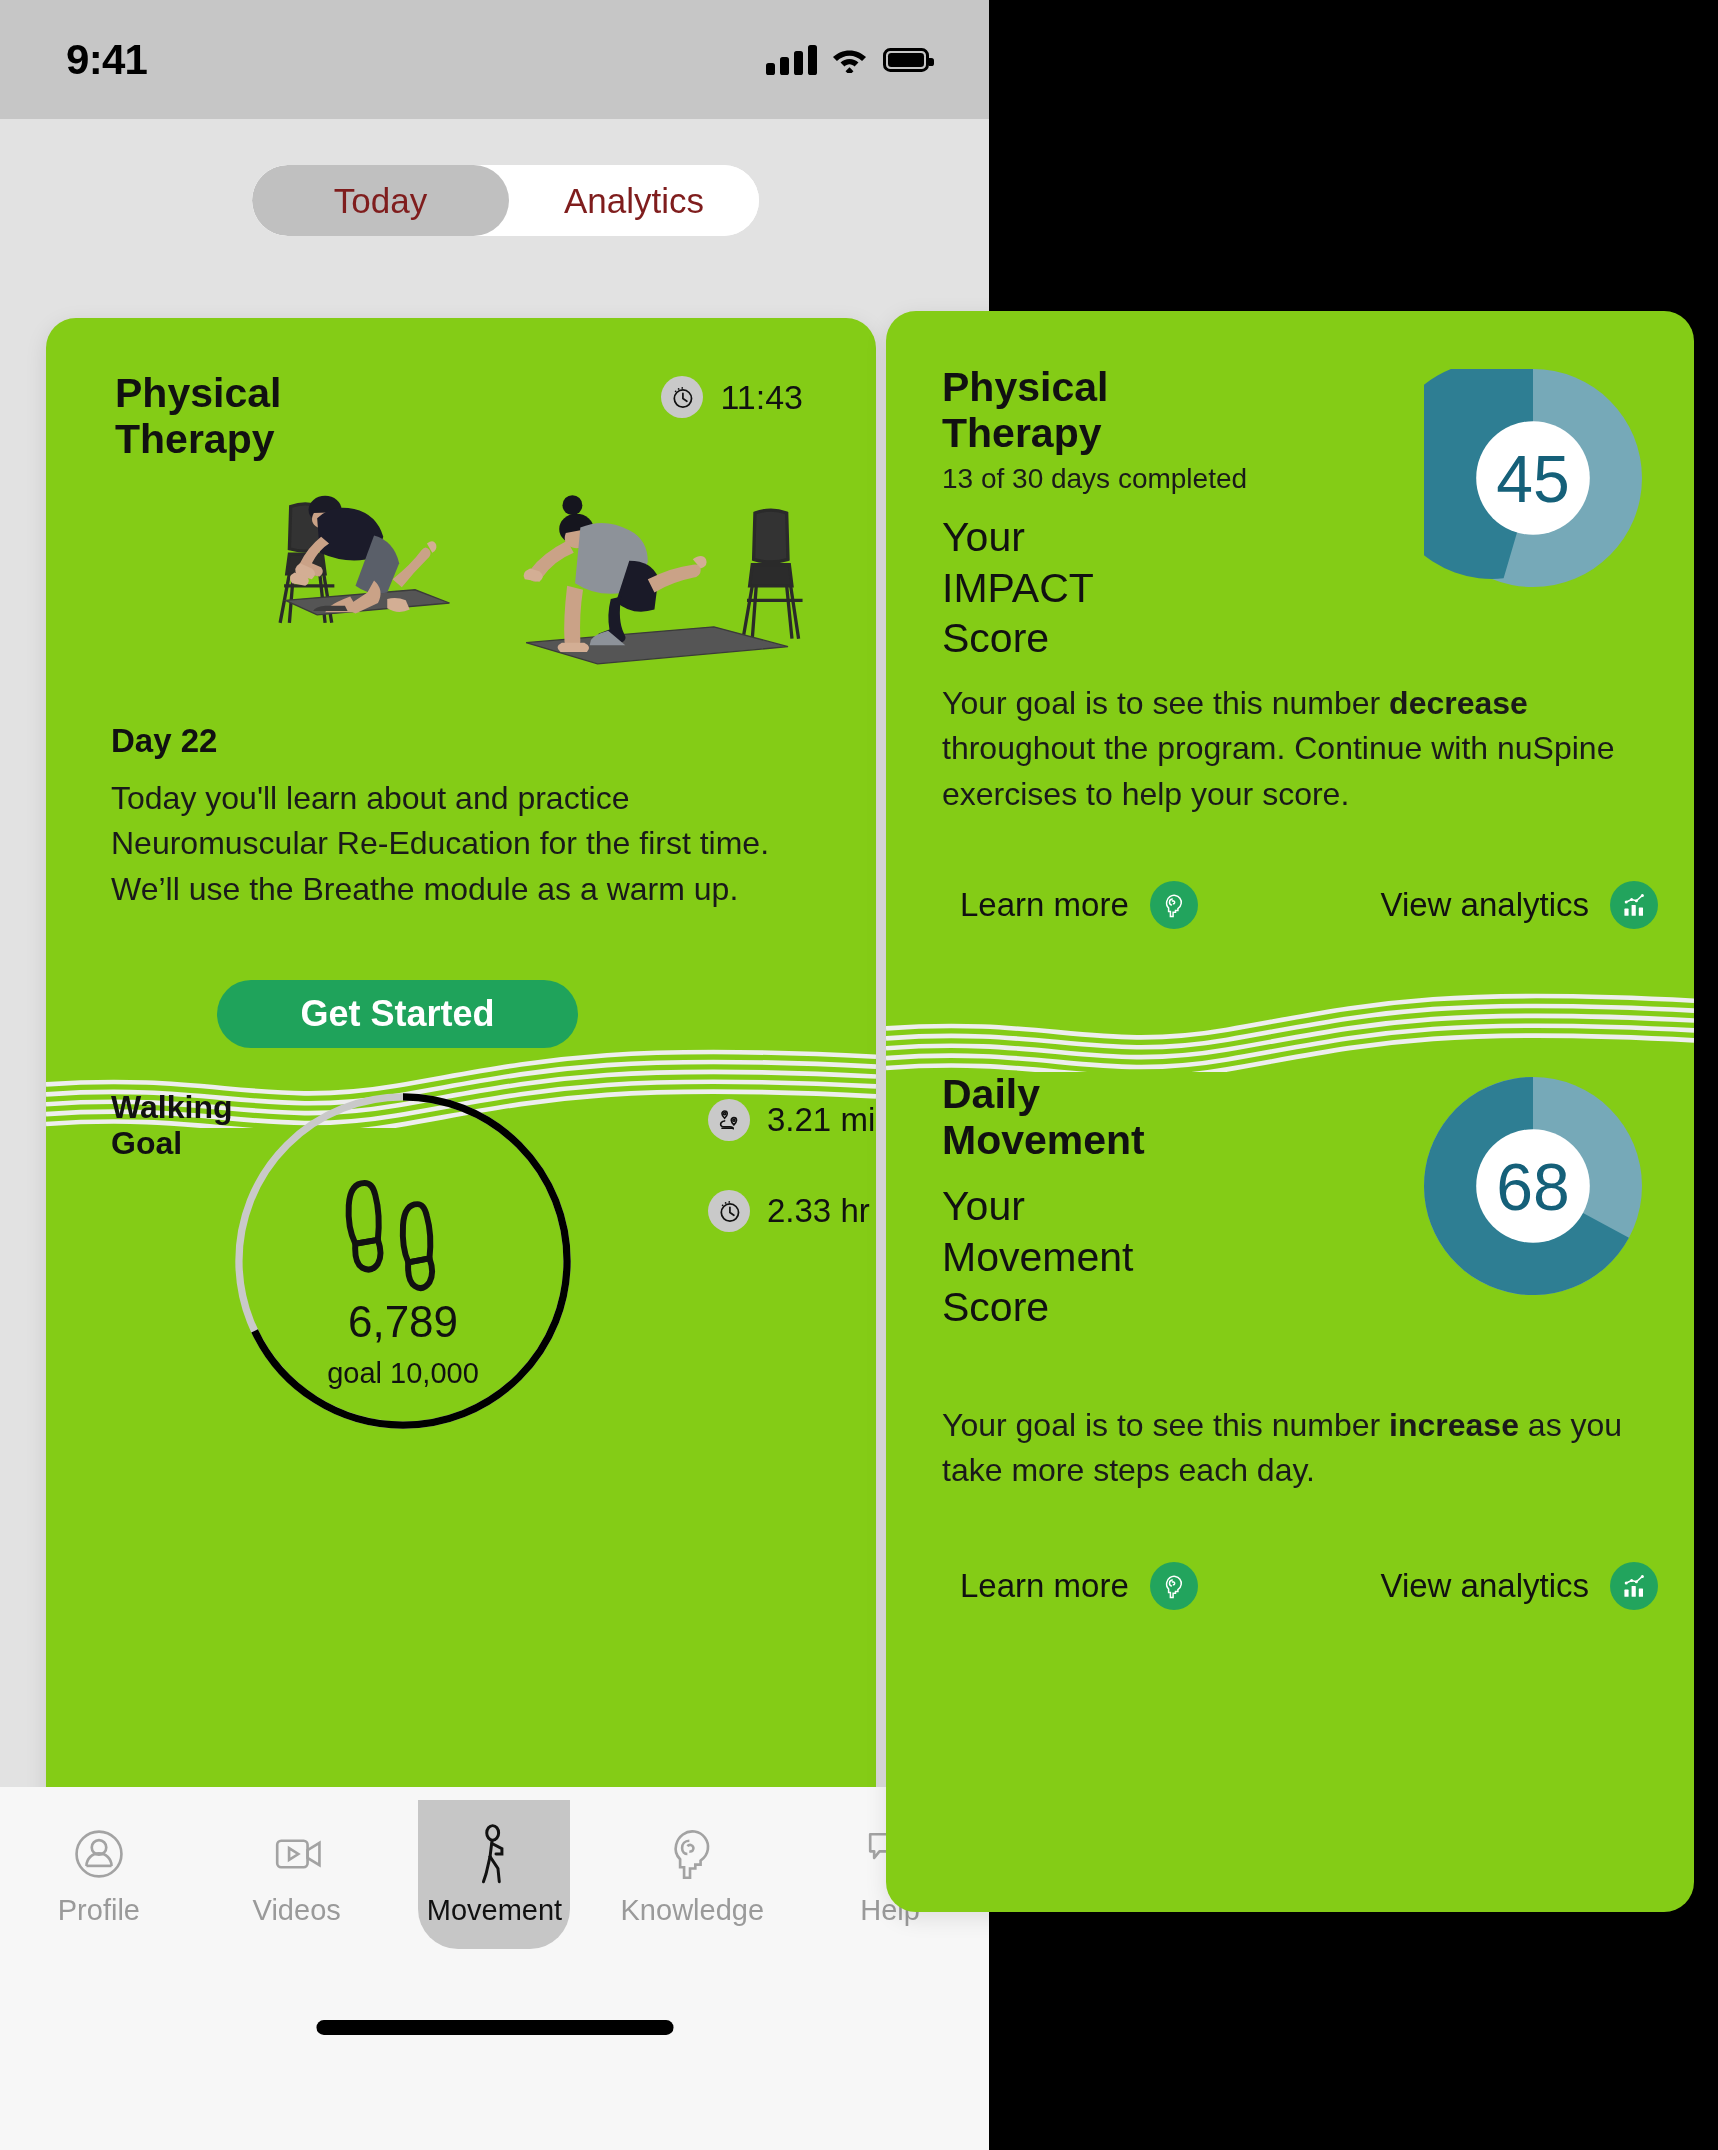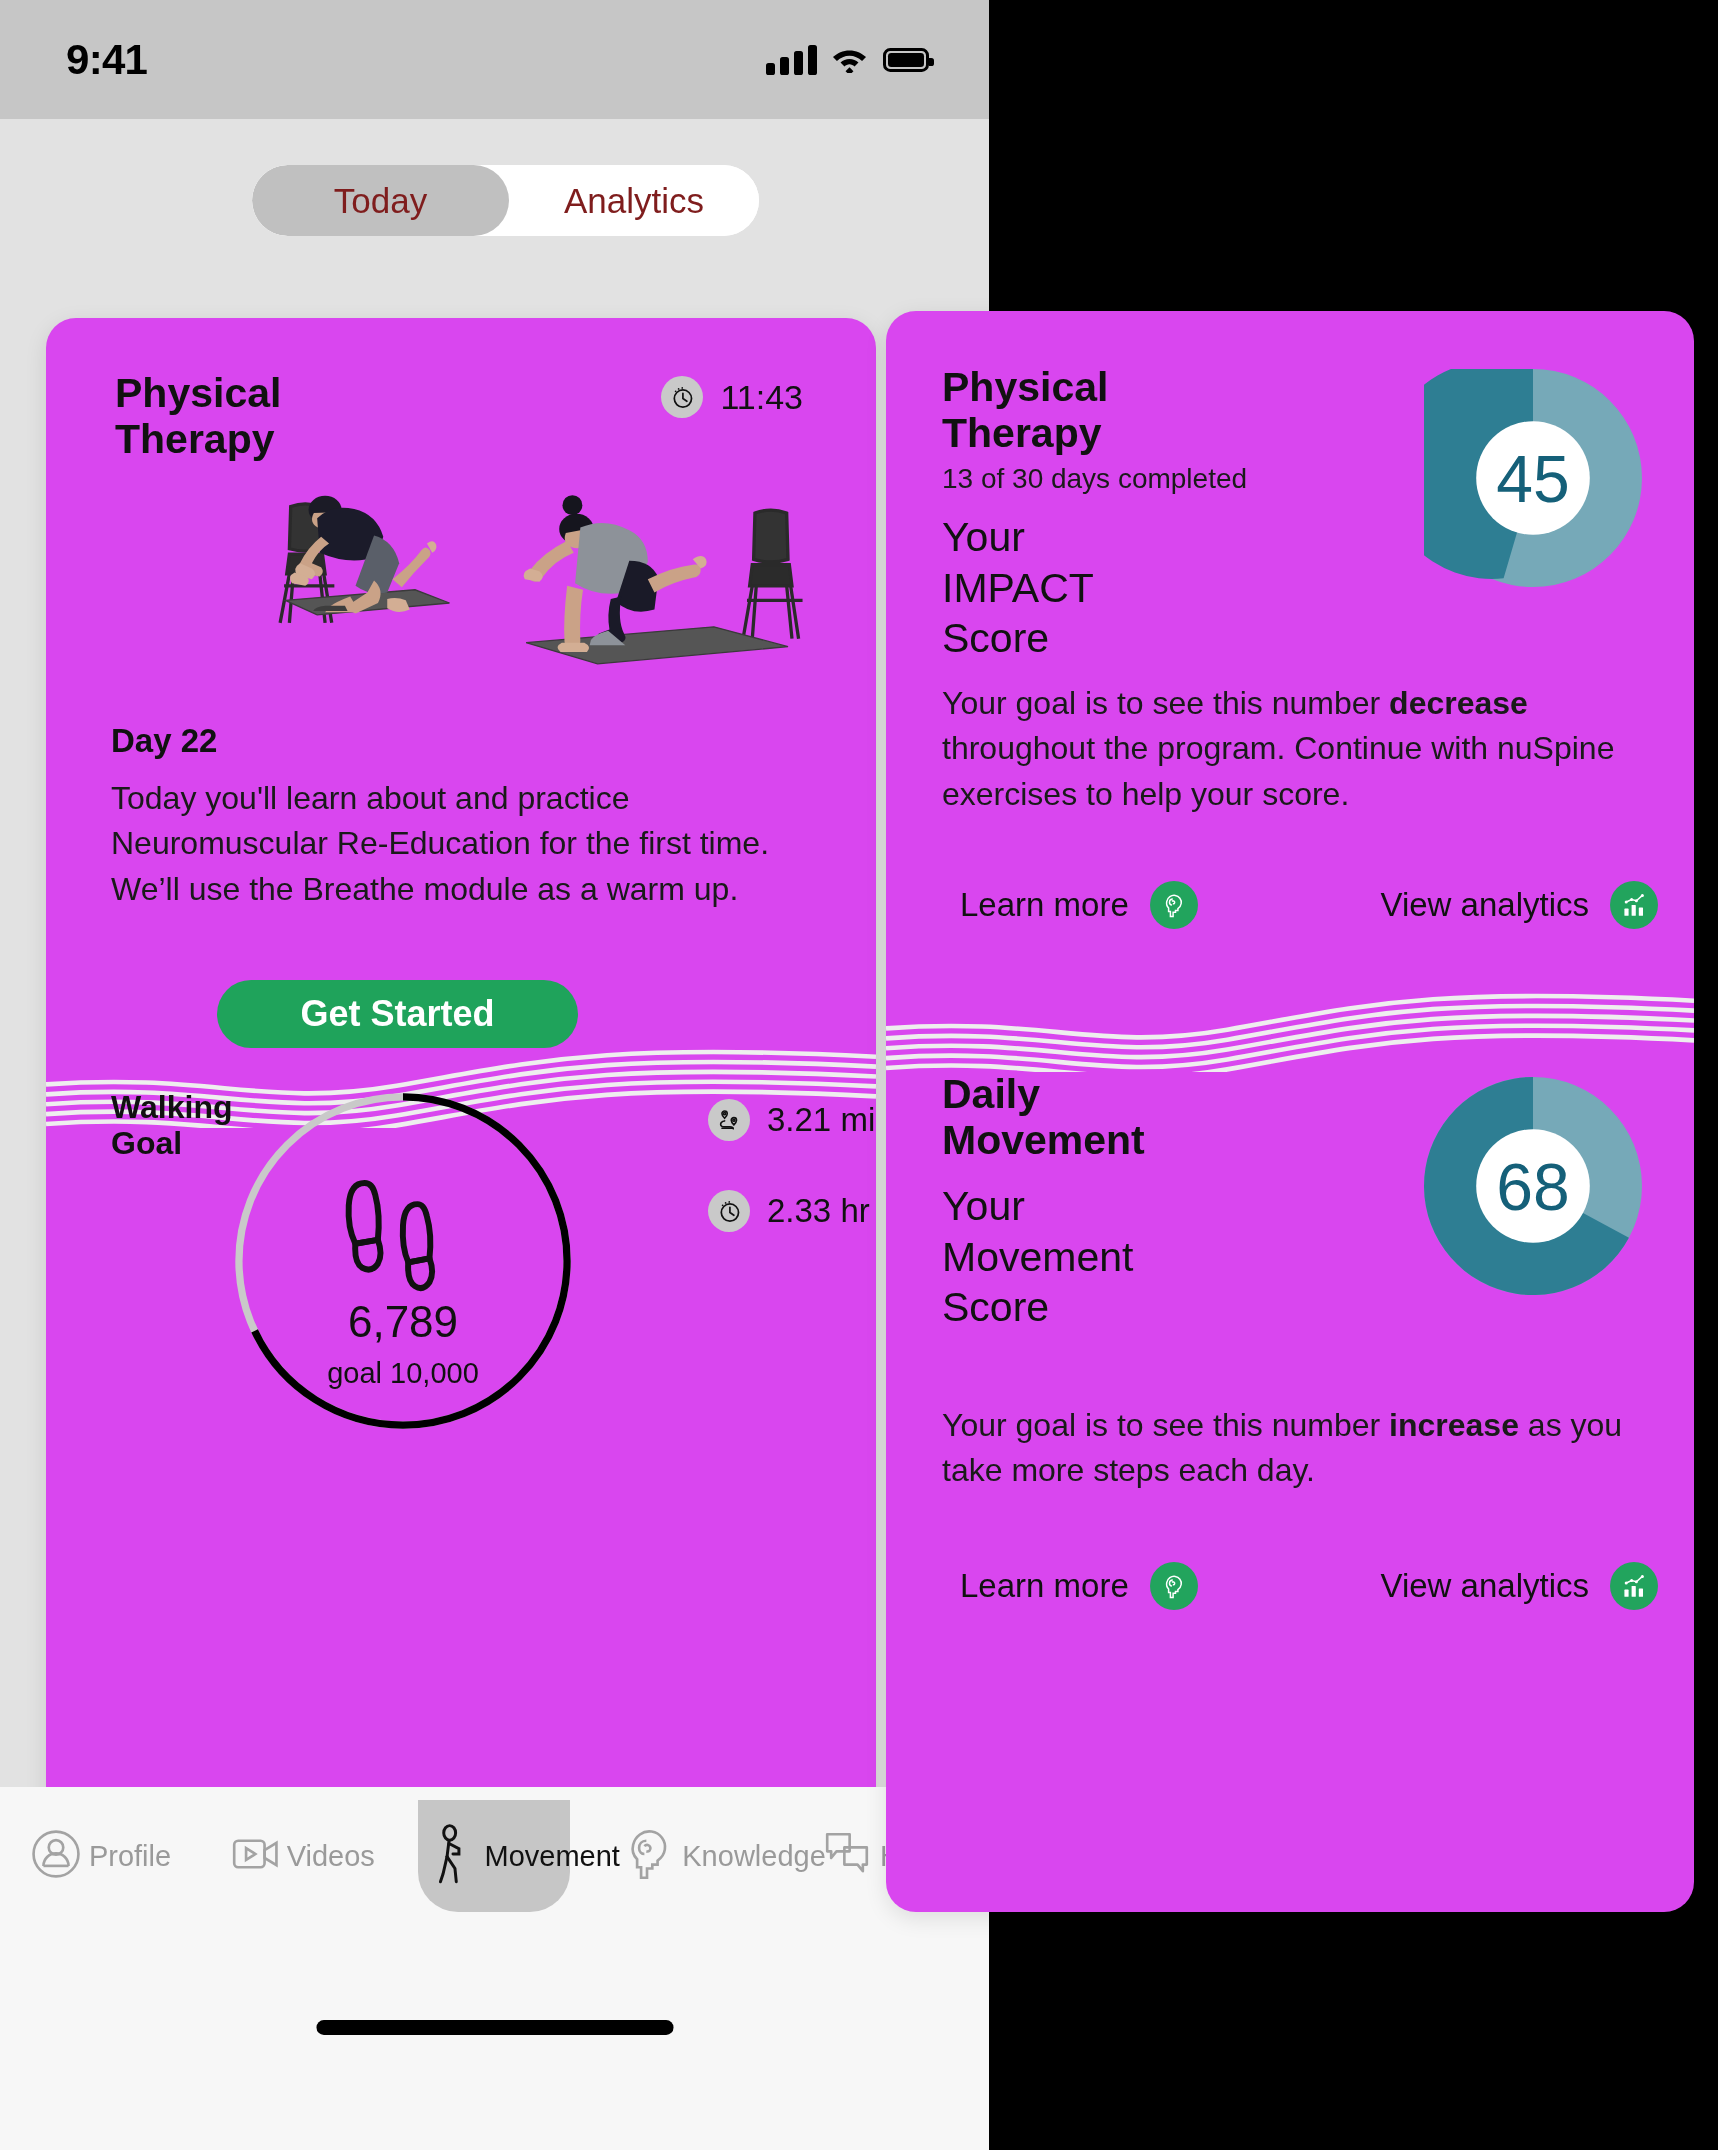--- a/index.html
+++ b/index.html
@@ -56,21 +56,21 @@
   .seg {
     flex: 0 0 auto; display: flex; align-items: center; justify-content: center;
     font-size: 35px; color: #7f1d1d; height: 100%;
   }
   .seg.today { width: 257px; background: #c0c0c0; border-radius: 36px; }
   .seg.analytics { width: 250px; background: #ffffff; }
 
   
   .card {
     position: absolute;
-    background: #d946ef;
+    background: #84cc16;
     border-radius: 30px;
     box-shadow: 0 6.6px 22.5px rgba(0,0,0,0.10);
     overflow: hidden;
   }
   .card-left  { left: 46px;  top: 318px;  width: 830px; height: 1594px; }
   .card-right { left: 886px; top: 311px; width: 808px; height: 1601px; border-radius: 30px; }
 
   
   .pt-head { position: absolute; left: 69px; top: 53px; }
   .pt-title { font-size: 41px; font-weight: 700; color: #111; line-height: 1.12; }
@@ -131,21 +131,21 @@
   .rc2 .rc-desc { top: 331px; }
   .rc2 .rc-actions { top: 490px; }
 
   
   .tabbar {
     position: absolute; left: 0; top: 1787px; width: 989px; height: 284px;
     background: #f7f7f7;
     display: flex; align-items: flex-start; justify-content: space-around;
     padding-top: 13.2px;
   }
-  .tab { width: 152px; display: flex; flex-direction: row; align-items: center;
+  .tab { width: 152px; display: flex; flex-direction: column; align-items: center;
          padding: 18.5px 0 22.5px; border-radius: 0 0 0 0; cursor: pointer; position: relative; }
   .tab.active { background: #c6c6c6; border-radius: 0 0 40px 40px; }
   .tab .tab-ico { height: 71px; display: flex; align-items: center; justify-content: center; }
   .tab .tab-label { margin-top: 4px; font-size: 29px; color: #9a9a9a; }
   .tab.active .tab-label { color: #111; }
 
   .home-ind {
     position: absolute; left: 50%; transform: translateX(-50%);
     bottom: 36px; width: 357px; height: 14.6px; background: #000; border-radius: 7.3px;
   }

